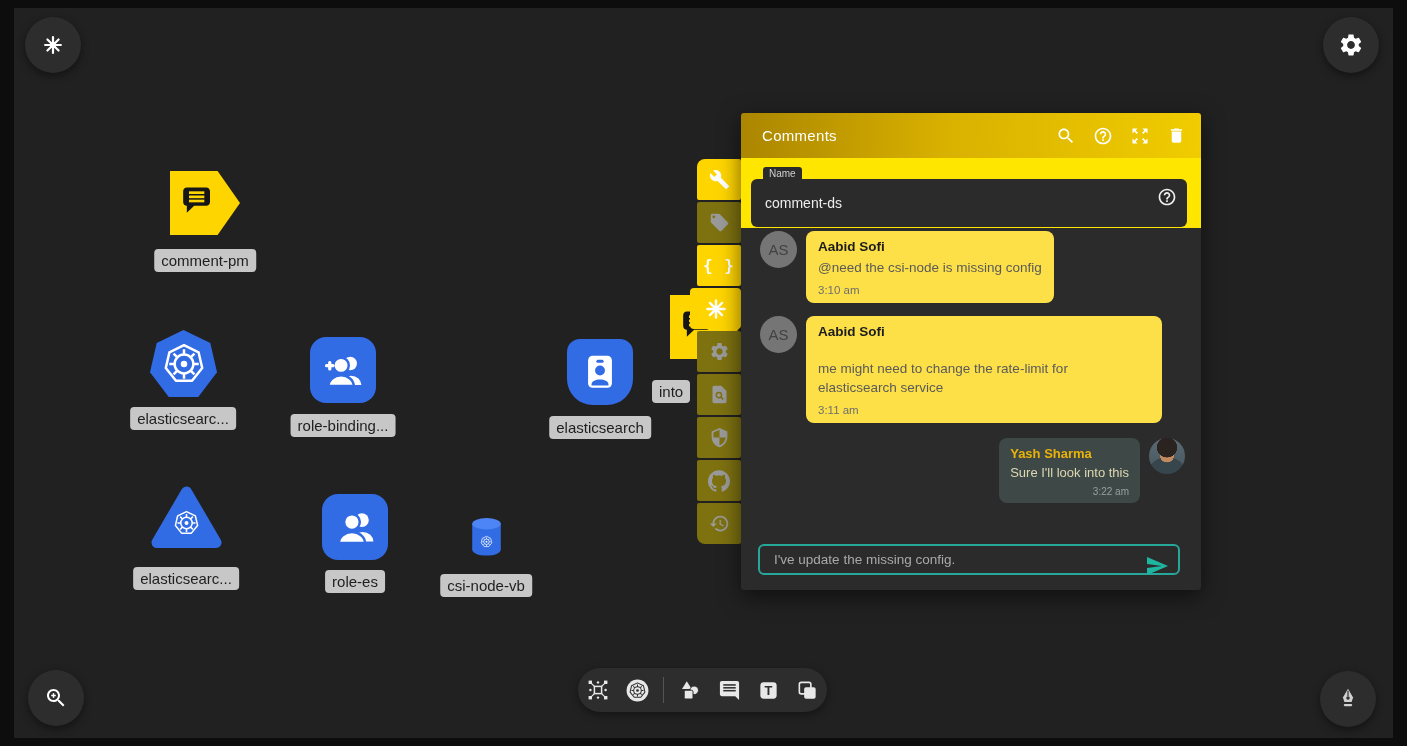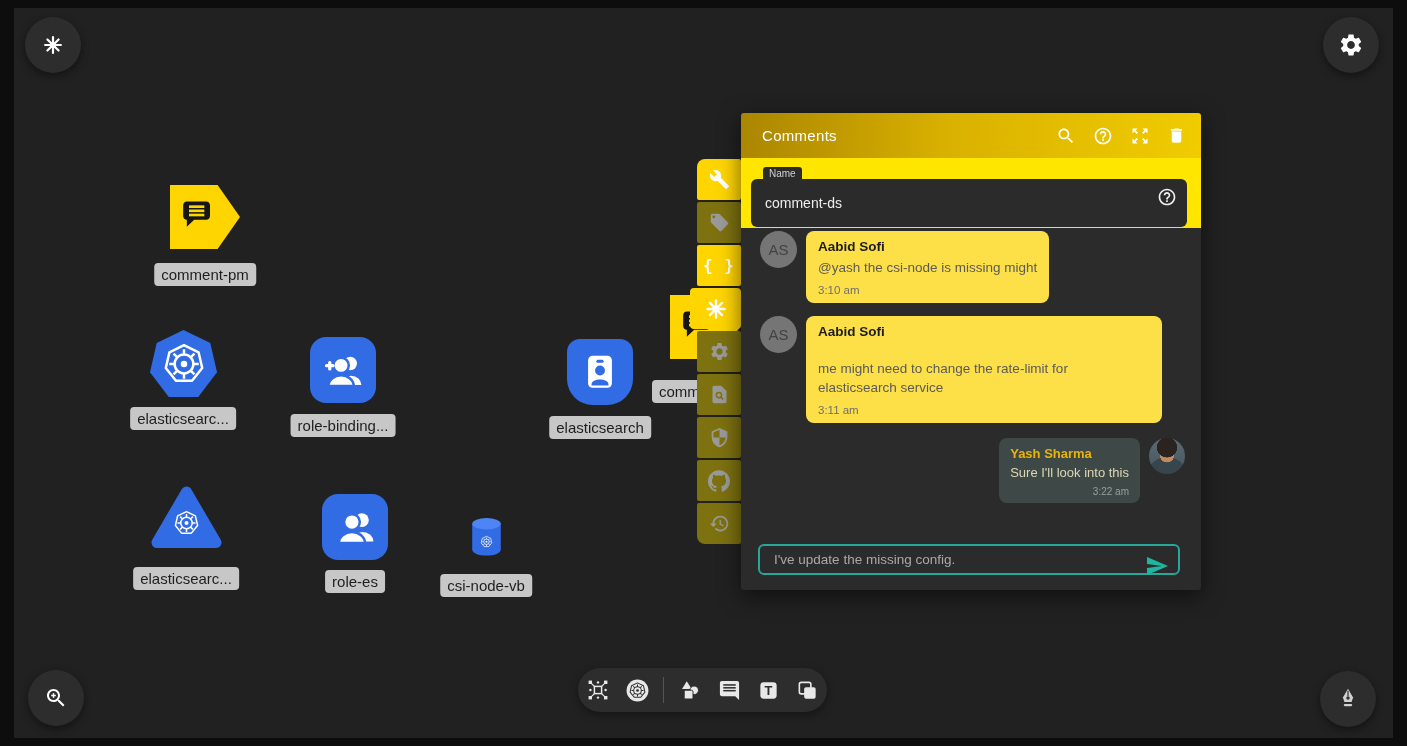--- a/index.html
+++ b/index.html
@@ -139,21 +139,21 @@
         <use href="#sym-asterisk"></use>
       </svg>
   </div>
 
   <div class="circle-btn" style="left:1323px;top:17px;">
     <svg width="26" height="26" viewBox="0 0 24 24" style="color:#fff">
         <use href="#sym-gear"></use>
       </svg>
   </div>
 
-  <div class="node" style="left:170px;top:185px;">
+  <div class="node" style="left:170px;top:171px;">
     <div class="comment-shape">
       <svg width="40" height="40" viewBox="0 0 24 24">
           <use href="#sym-bubble"></use>
         </svg>
     </div>
     <div class="chip" style="left:35px;top:78px;">comment-pm</div>
   </div>
 
   <div class="node" style="left:150px;top:330px;">
     <div class="hepta">
@@ -227,21 +227,21 @@
     <div class="chip" style="left:16px;top:57px;">csi-node-vb</div>
   </div>
 
 
   <div class="node" style="left:670px;top:295px;z-index:2;">
     <div class="comment-shape">
       <svg width="40" height="40" viewBox="0 0 24 24">
           <use href="#sym-bubble"></use>
         </svg>
     </div>
-    <div class="chip-noc" style="left:-18px;top:85px;">comm</div>
+    <div class="chip-noc" style="left:-18px;top:85px;">into</div>
   </div>
 
   <div class="dock">
     <div class="dock-btn">
       <svg width="21" height="21" viewBox="0 0 24 24">
           <path fill="#fff" d="M22.7 19l-9.1-9.1c.9-2.3.4-5-1.5-6.9-2-2-5-2.4-7.4-1.3L9 6 6 9 1.6 4.7C.4 7.1.9 10.1 2.9 12.1c1.9 1.9 4.6 2.4 6.9 1.5l9.1 9.1c.4.4 1 .4 1.4 0l2.3-2.3c.5-.4.5-1.1.1-1.4z"></path>
         </svg>
     </div>
     <div class="dock-btn dim">
       <svg width="21" height="21" viewBox="0 0 24 24">
@@ -323,21 +323,21 @@
             </svg>
         </div>
       </div>
     </div>
 
     <div class="messages">
       <div class="msg-row">
         <div class="avatar">AS</div>
         <div class="bubble">
           <div class="b-author">Aabid Sofi</div>
-          <div class="b-text">@yash the csi-node is missing might</div>
+          <div class="b-text">@need the csi-node is missing config</div>
           <div class="b-time">3:10 am</div>
         </div>
       </div>
       <div class="msg-row">
         <div class="avatar">AS</div>
         <div class="bubble" style="max-width:332px;">
           <div class="b-author">Aabid Sofi</div>
           <div class="b-text gap-top">me might need to change the rate-limit for elasticsearch service</div>
           <div class="b-time">3:11 am</div>
         </div>

